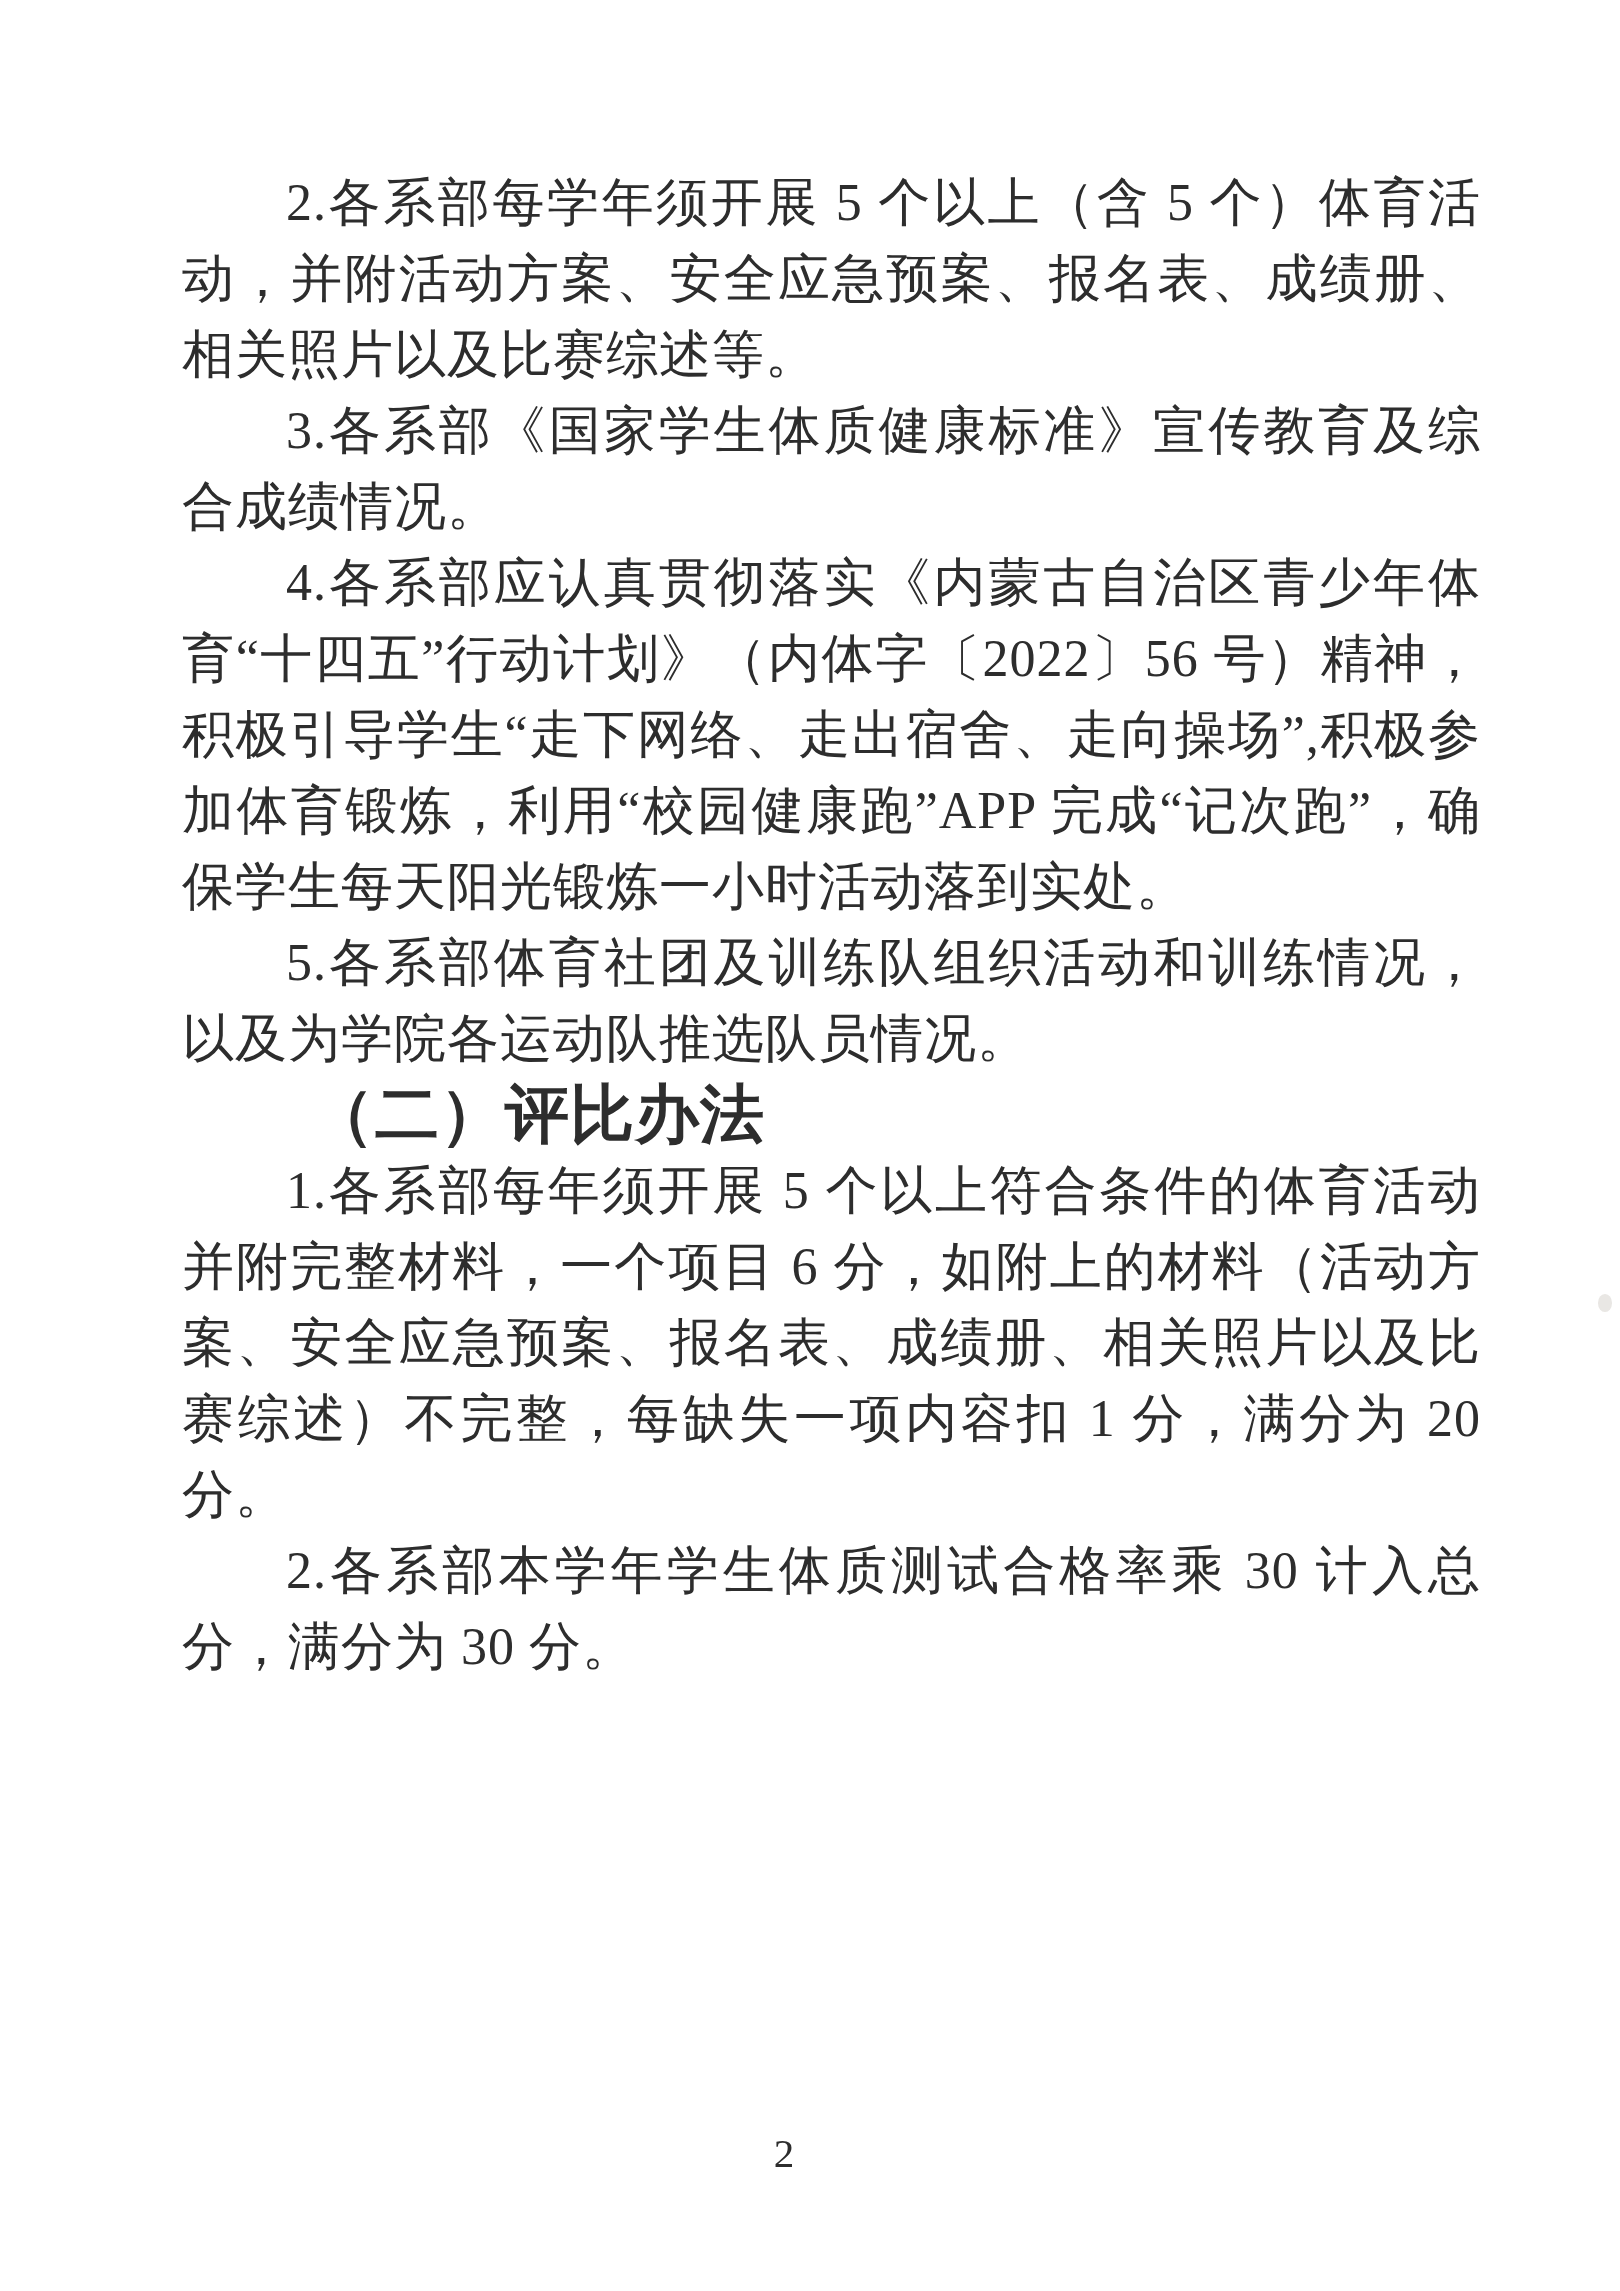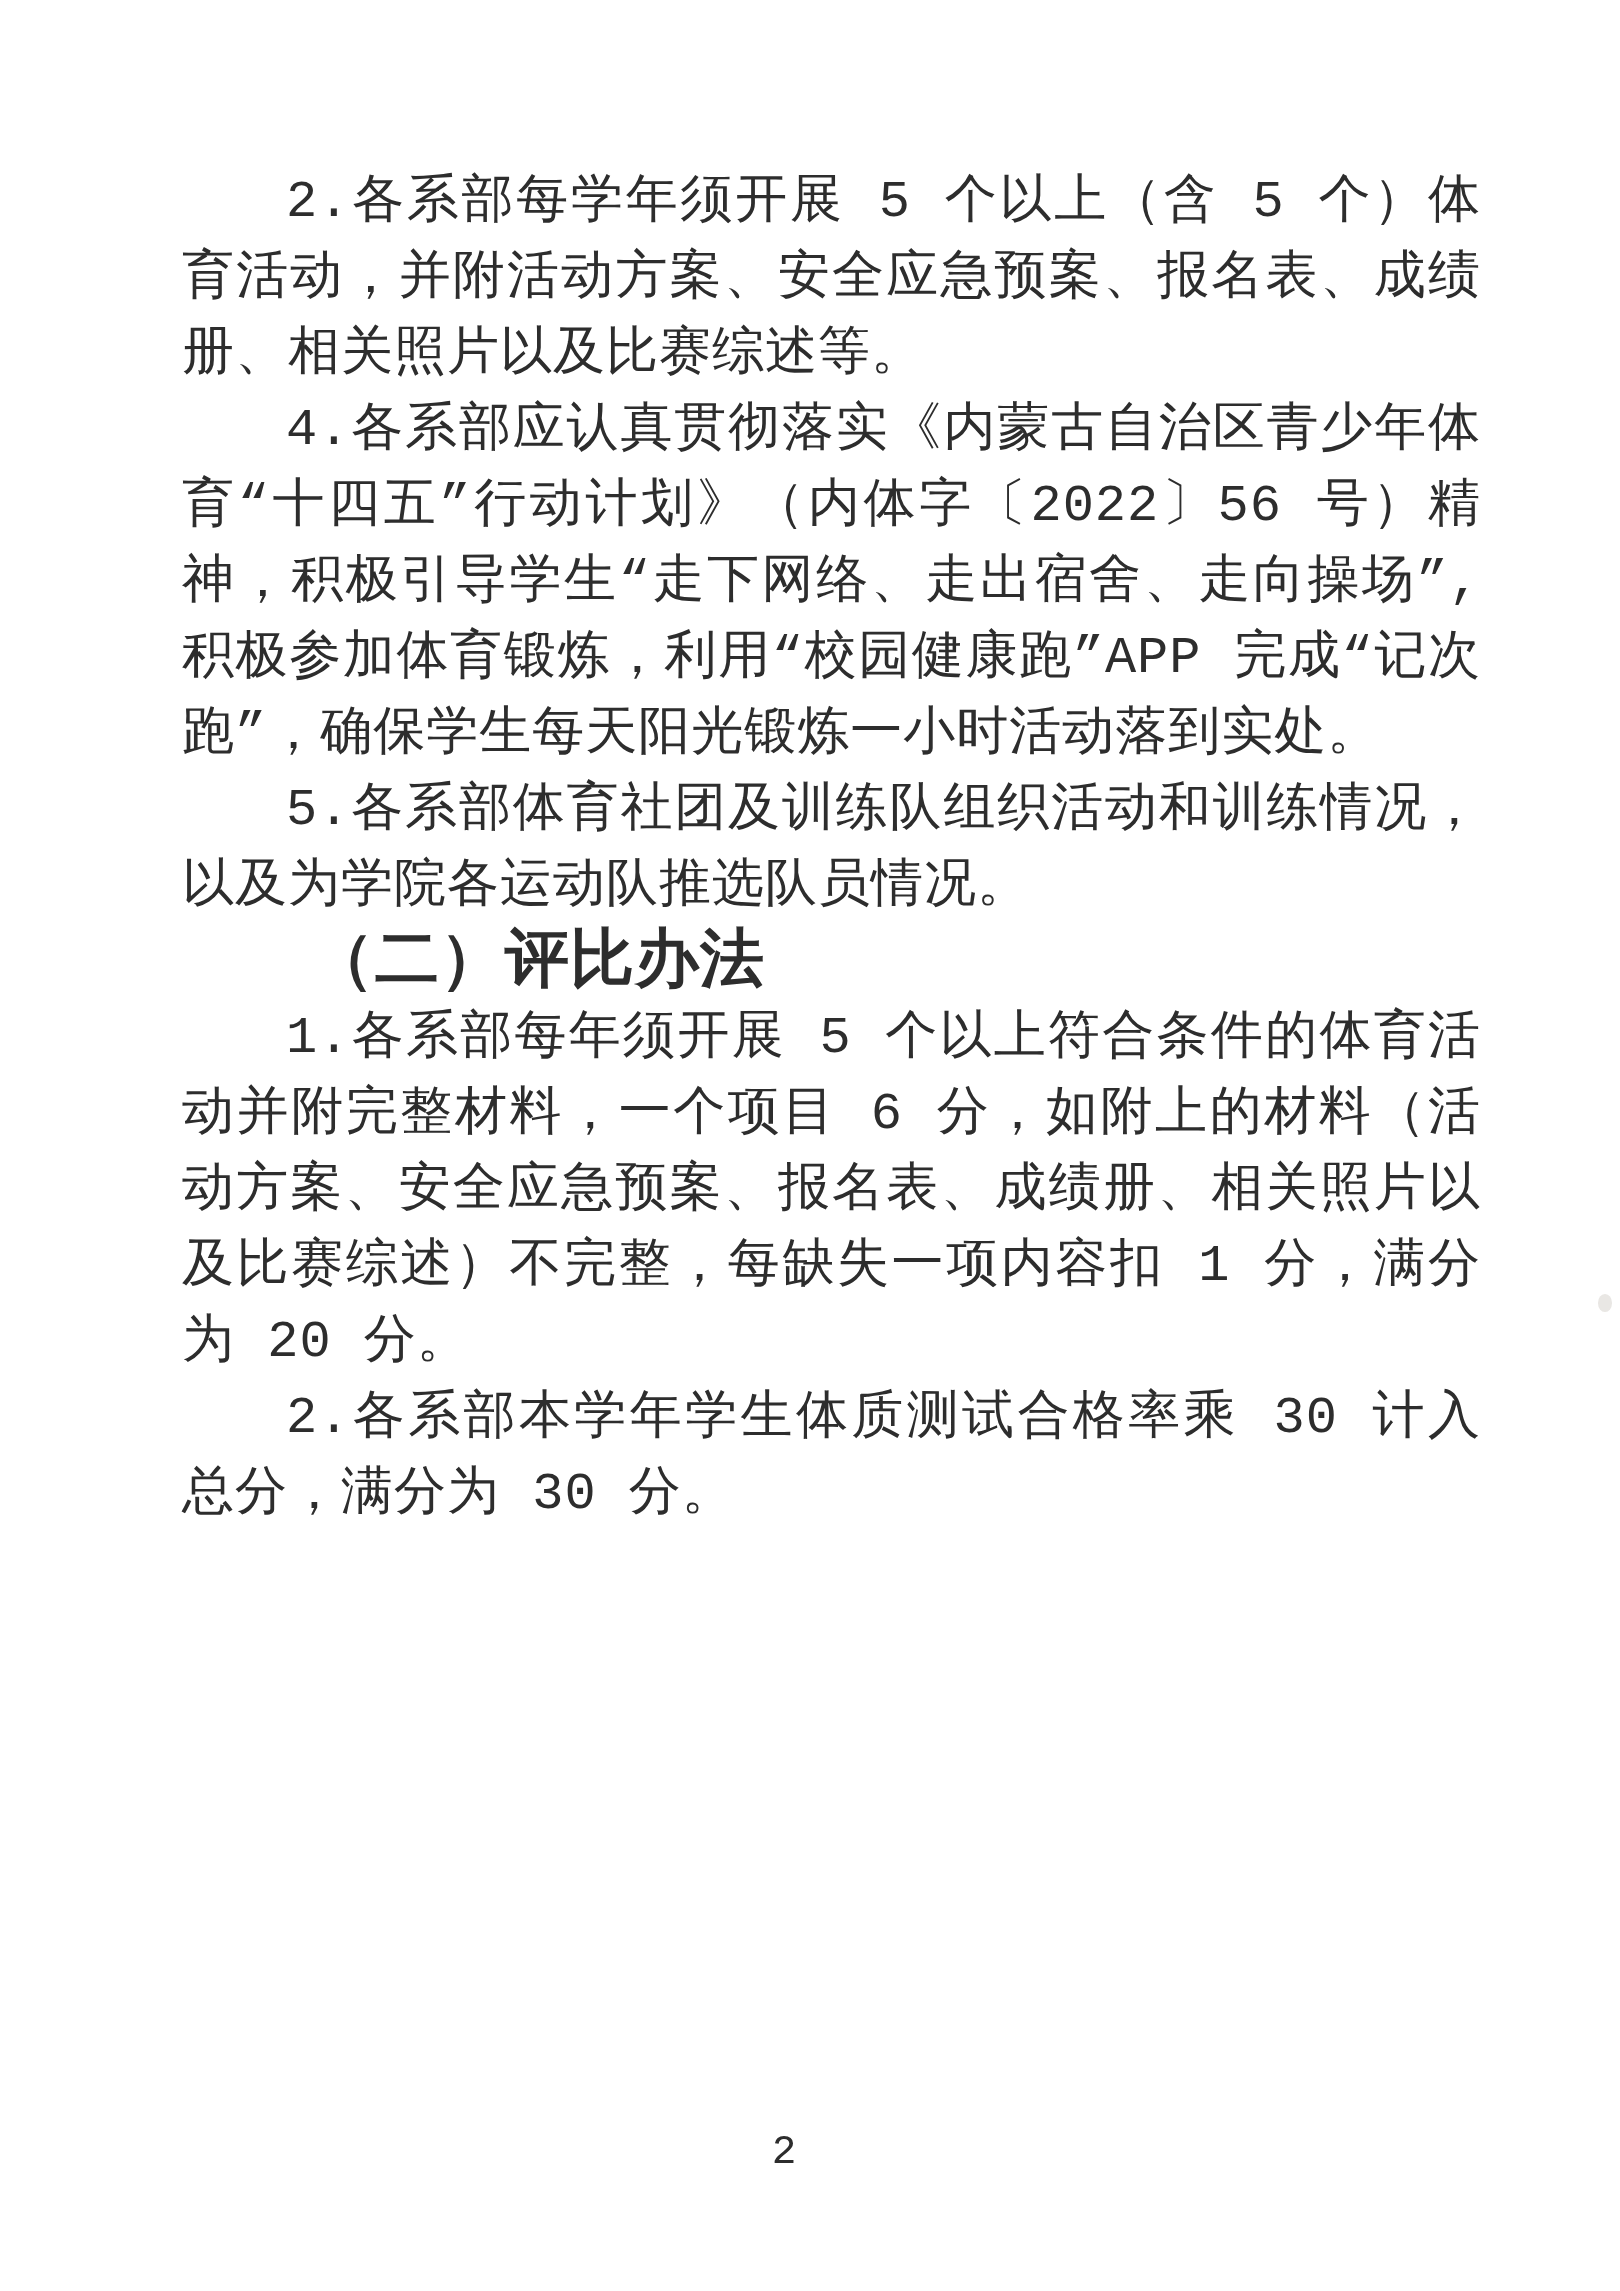--- a/index.html
+++ b/index.html
@@ -6,21 +6,21 @@
     margin: 0;
     padding: 0;
     background: #ffffff;
   }
   .page {
     position: relative;
     width: 1620px;
     height: 2292px;
     background: #ffffff;
     overflow: hidden;
-    font-family: Liberation Mono, monospace;
+    font-family: Liberation Serif, serif;
     color: #2d2d2d;
     border-radius: 17px;
   }
   .content {
     position: absolute;
     left: 182px;
     top: 165px;
     width: 1299px;
   }
   .para {
@@ -58,20 +58,21 @@
     background: #e9e7e4;
     border-radius: 50%;
   }
 </style>
 </head>
 <body>
 
 <div class="page">
   <div class="content">
     <p class="para">2.各系部每学年须开展 5 个以上（含 5 个）体育活动，并附活动方案、安全应急预案、报名表、成绩册、相关照片以及比赛综述等。</p>
+    <p class="para">3.各系部《国家学生体质健康标准》宣传教育及综合成绩情况。</p>
     <p class="para">4.各系部应认真贯彻落实《内蒙古自治区青少年体育“十四五”行动计划》（内体字〔2022〕56 号）精神，积极引导学生“走下网络、走出宿舍、走向操场”,积极参加体育锻炼，利用“校园健康跑”APP 完成“记次跑”，确保学生每天阳光锻炼一小时活动落到实处。</p>
     <p class="para">5.各系部体育社团及训练队组织活动和训练情况，以及为学院各运动队推选队员情况。</p>
     <h3 class="heading">（二）评比办法</h3>
     <p class="para">1.各系部每年须开展 5 个以上符合条件的体育活动并附完整材料，一个项目 6 分，如附上的材料（活动方案、安全应急预案、报名表、成绩册、相关照片以及比赛综述）不完整，每缺失一项内容扣 1 分，满分为 20 分。</p>
     <p class="para">2.各系部本学年学生体质测试合格率乘 30 计入总分，满分为 30 分。</p>
   </div>
 
   <div class="scan-mark"></div>
 
   <div class="page-number">2</div>

